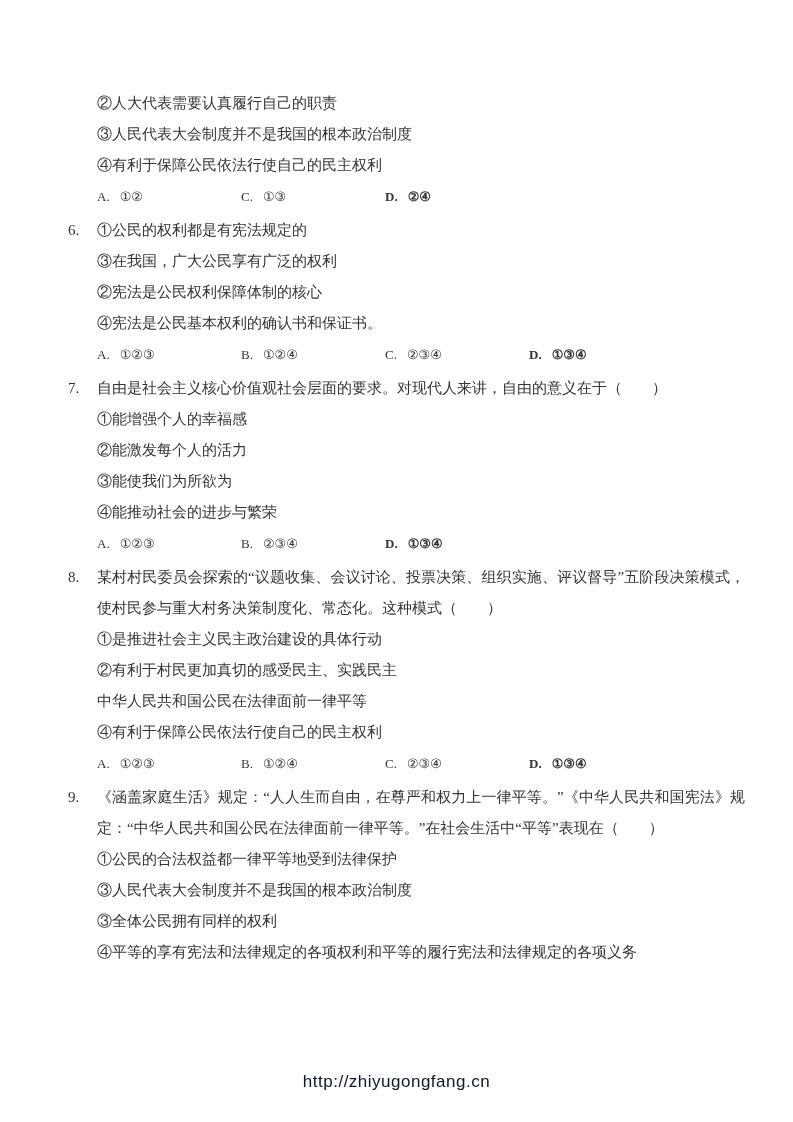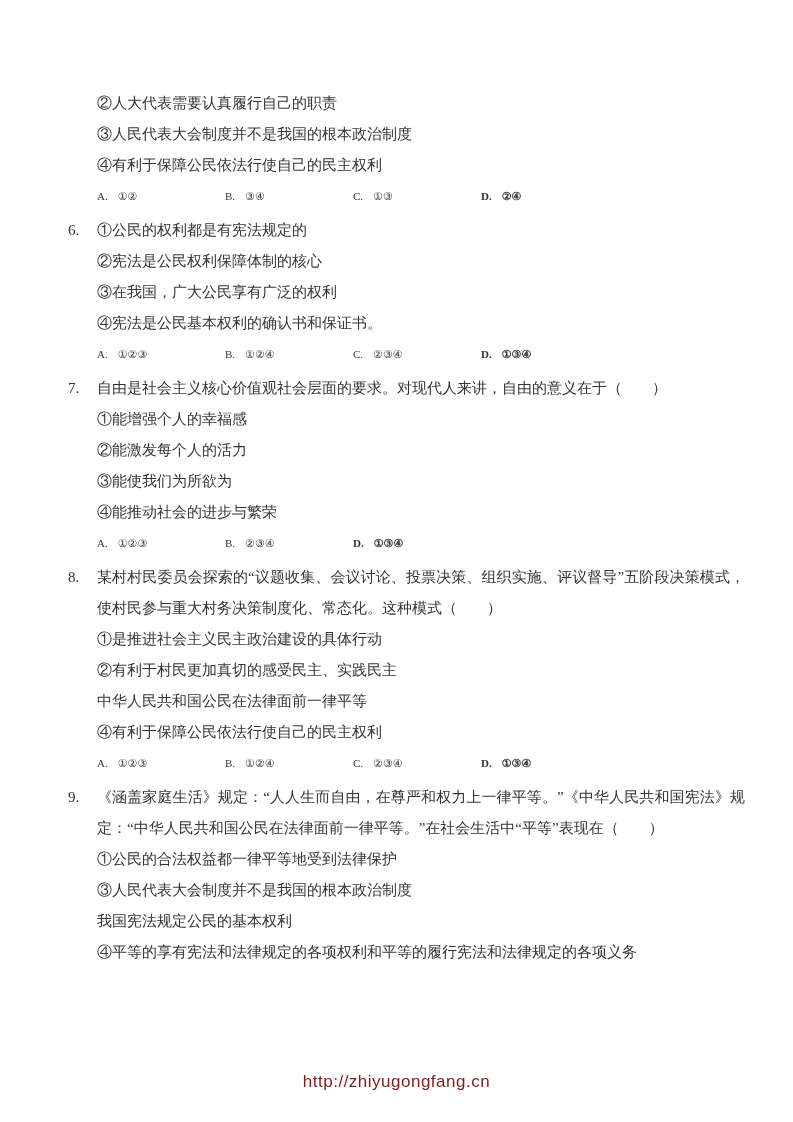--- a/index.html
+++ b/index.html
@@ -22,62 +22,61 @@
   }
   .question { margin-bottom: 3px; }
   .stem-row {
     position: relative;
     font-size: 15px;
     line-height: 31px;
     text-align: justify;
   }
   .qnum { position: absolute; left: -29px; top: 0; }
   .item { font-size: 15px; line-height: 31px; }
-  .choices { display: flex; font-size: 11px; line-height: 31px; }
+  .choices { display: flex; font-size: 13px; line-height: 31px; gap: 16px; }
   .choice { width: 128px; flex: 0 0 auto; }
   .choice:last-child { width: auto; font-weight: bold; }
   .choice .lbl { margin-right: 10px; }
   .footer {
     position: absolute;
     left: 0; right: 0; bottom: 30px;
     text-align: center;
     font-family: "Liberation Sans", "DejaVu Sans", sans-serif;
     font-size: 17px;
     letter-spacing: 0.5px;
-    color: #7f1d1d;
+    color: #0f172a;
   }
 </style>
 </head>
 <body>
 
 <div class="page">
   <div class="content" id="questions-container">
   <div class="question">
 
     <div class="items">
           <div class="item">②人大代表需要认真履行自己的职责</div>
           <div class="item">③人民代表大会制度并不是我国的根本政治制度</div>
           <div class="item">④有利于保障公民依法行使自己的民主权利</div>
         </div>
     <div class="choices">
           <span class="choice"><span class="lbl">A.</span><span>①②</span></span>
-          <span class="choice"><span class="lbl">B.</span><span>③④</span></span>
           <span class="choice"><span class="lbl">C.</span><span>①③</span></span>
           <span class="choice"><span class="lbl">D.</span><span>②④</span></span>
         </div>
   </div>
 
   <div class="question">
     <div class="stem-row">
       <span class="qnum">6.</span>
     </div>
     <div class="items">
           <div class="item">①公民的权利都是有宪法规定的</div>
+          <div class="item">③在我国，广大公民享有广泛的权利</div>
           <div class="item">②宪法是公民权利保障体制的核心</div>
-          <div class="item">③在我国，广大公民享有广泛的权利</div>
           <div class="item">④宪法是公民基本权利的确认书和保证书。</div>
         </div>
     <div class="choices">
           <span class="choice"><span class="lbl">A.</span><span>①②③</span></span>
           <span class="choice"><span class="lbl">B.</span><span>①②④</span></span>
           <span class="choice"><span class="lbl">C.</span><span>②③④</span></span>
           <span class="choice"><span class="lbl">D.</span><span>①③④</span></span>
         </div>
   </div>
 
@@ -116,20 +115,20 @@
         </div>
   </div>
 
   <div class="question">
     <div class="stem-row">
       <span class="qnum">9.</span><span class="stem">《涵盖家庭生活》规定：“人人生而自由，在尊严和权力上一律平等。”《中华人民共和国宪法》规定：“中华人民共和国公民在法律面前一律平等。”在社会生活中“平等”表现在（　　）</span>
     </div>
     <div class="items">
           <div class="item">①公民的合法权益都一律平等地受到法律保护</div>
           <div class="item">③人民代表大会制度并不是我国的根本政治制度</div>
-          <div class="item">我国宪法规定公民的基本权利</div>
+          <div class="item">③全体公民拥有同样的权利</div>
           <div class="item">④平等的享有宪法和法律规定的各项权利和平等的履行宪法和法律规定的各项义务</div>
         </div>
 
   </div>
 </div>
   <div class="footer">http://zhiyugongfang.cn</div>
 </div>
 
 </body></html>

